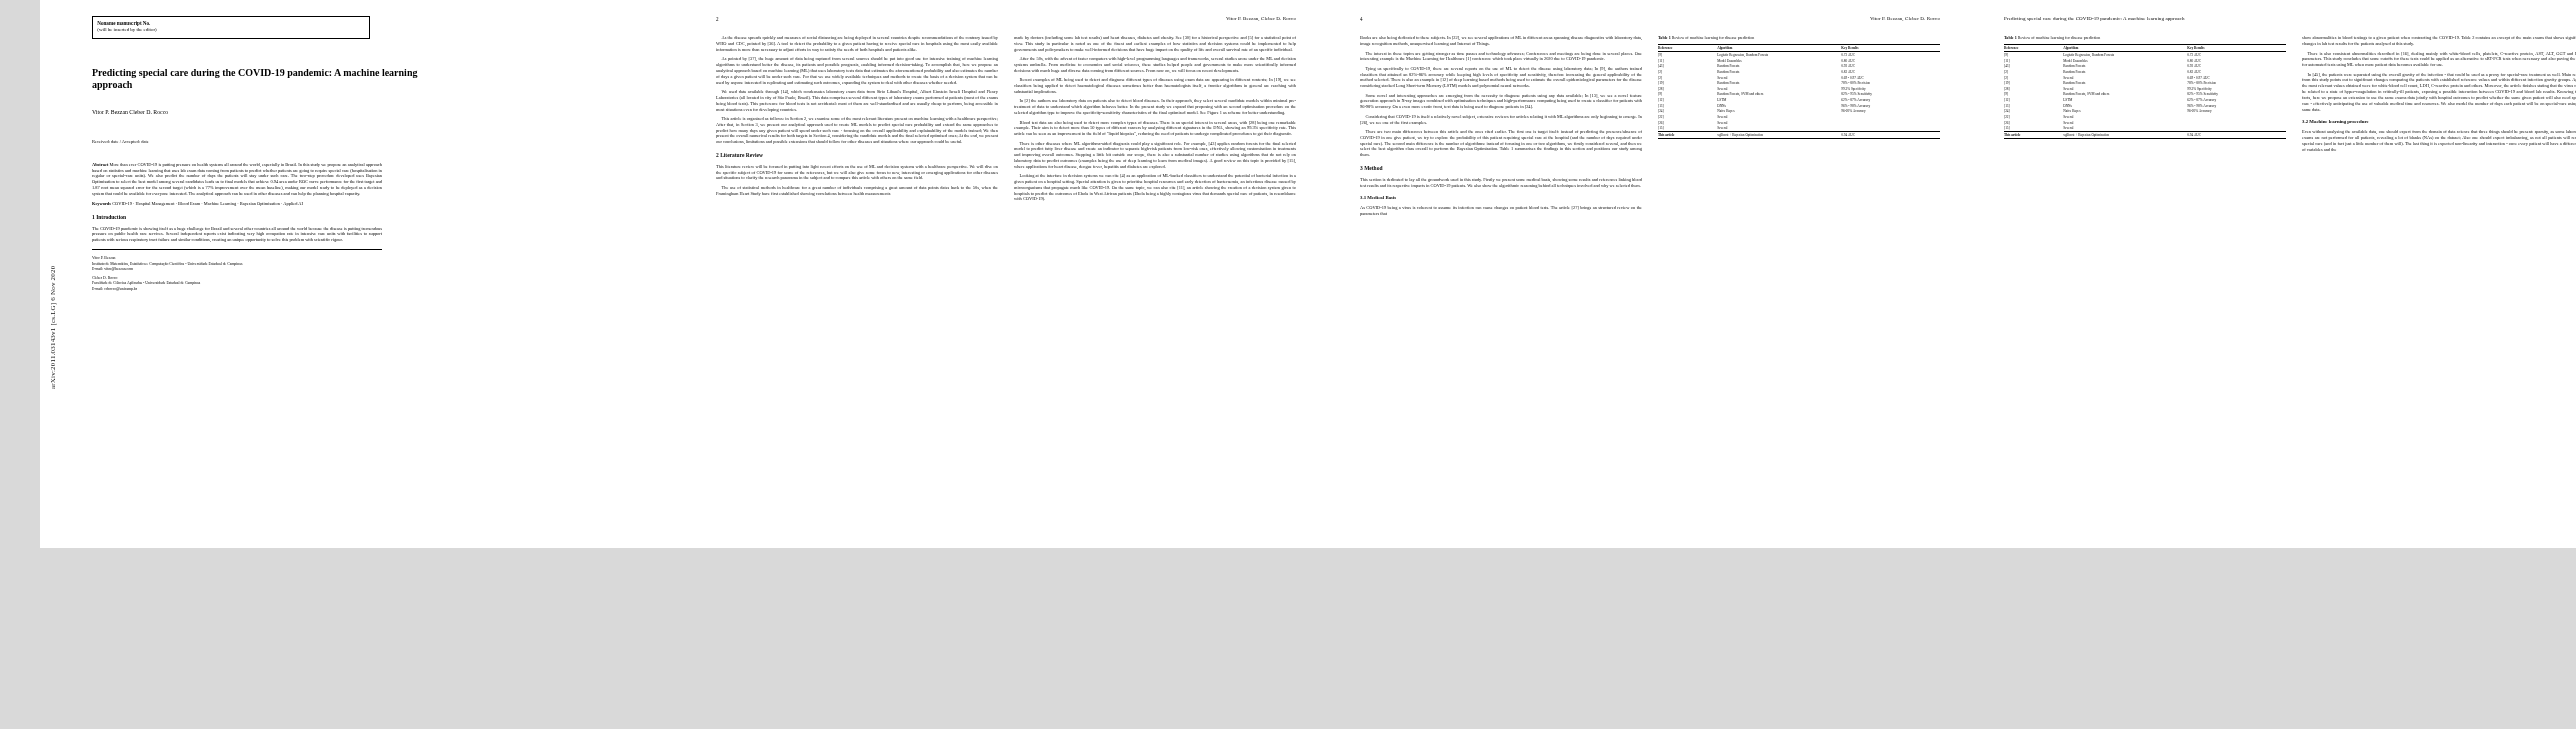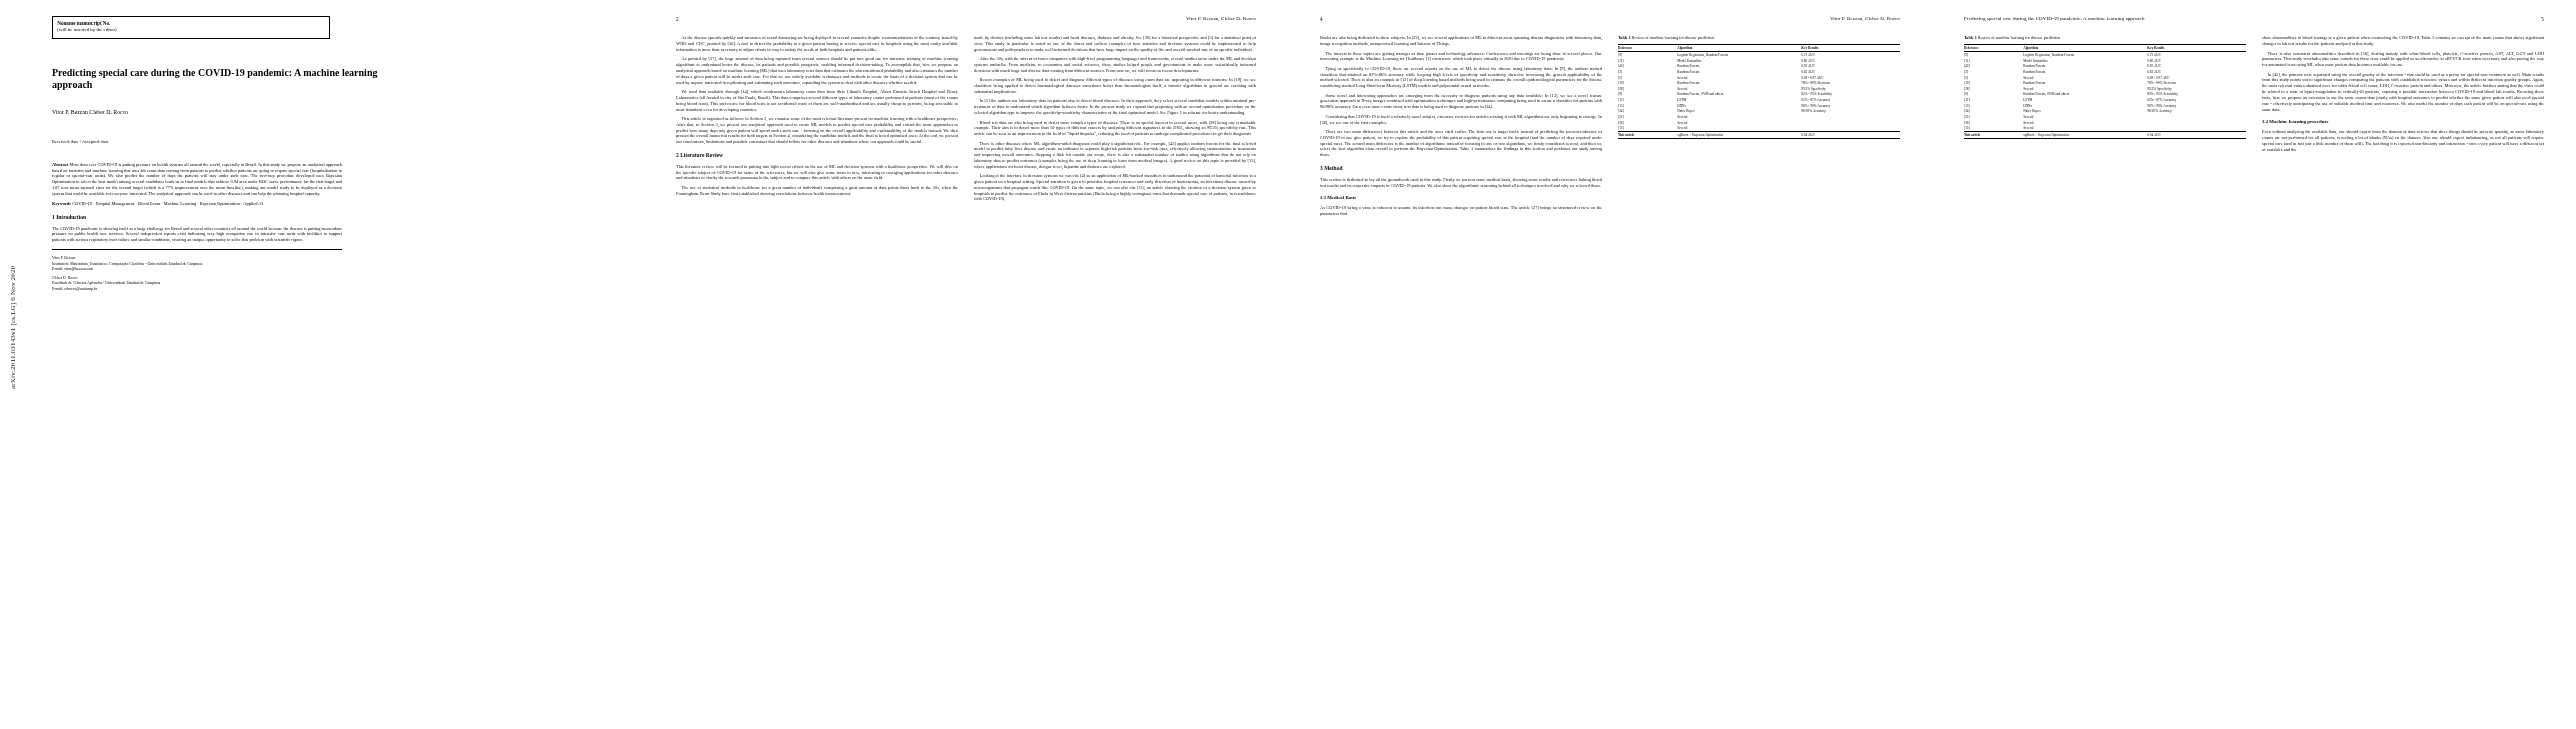--- a/index.html
+++ b/index.html
@@ -10,22 +10,23 @@
   body {
     width: 2576px;
     height: 729px;
     font-family: "Liberation Serif", serif;
     overflow: hidden;
   }
   .sheet {
     position: absolute;
     top: 0;
     background: #ffffff;
-    height: 729px;
+    height: 548px;
     box-sizing: border-box;
+    margin-left: 40px;
   }
   
   #page1 { left: 0px;    width: 644px; padding: 16px 27px 12px 52px; }
   #page2 { left: 644px; width: 644px; padding: 16px 32px 12px 32px; }
   #page3 { left: 1288px; width: 644px; padding: 16px 32px 12px 32px; }
   #page4 { left: 1932px; width: 644px; padding: 16px 32px 12px 32px; }
 
   .runhead {
     display: flex;
     justify-content: space-between;

